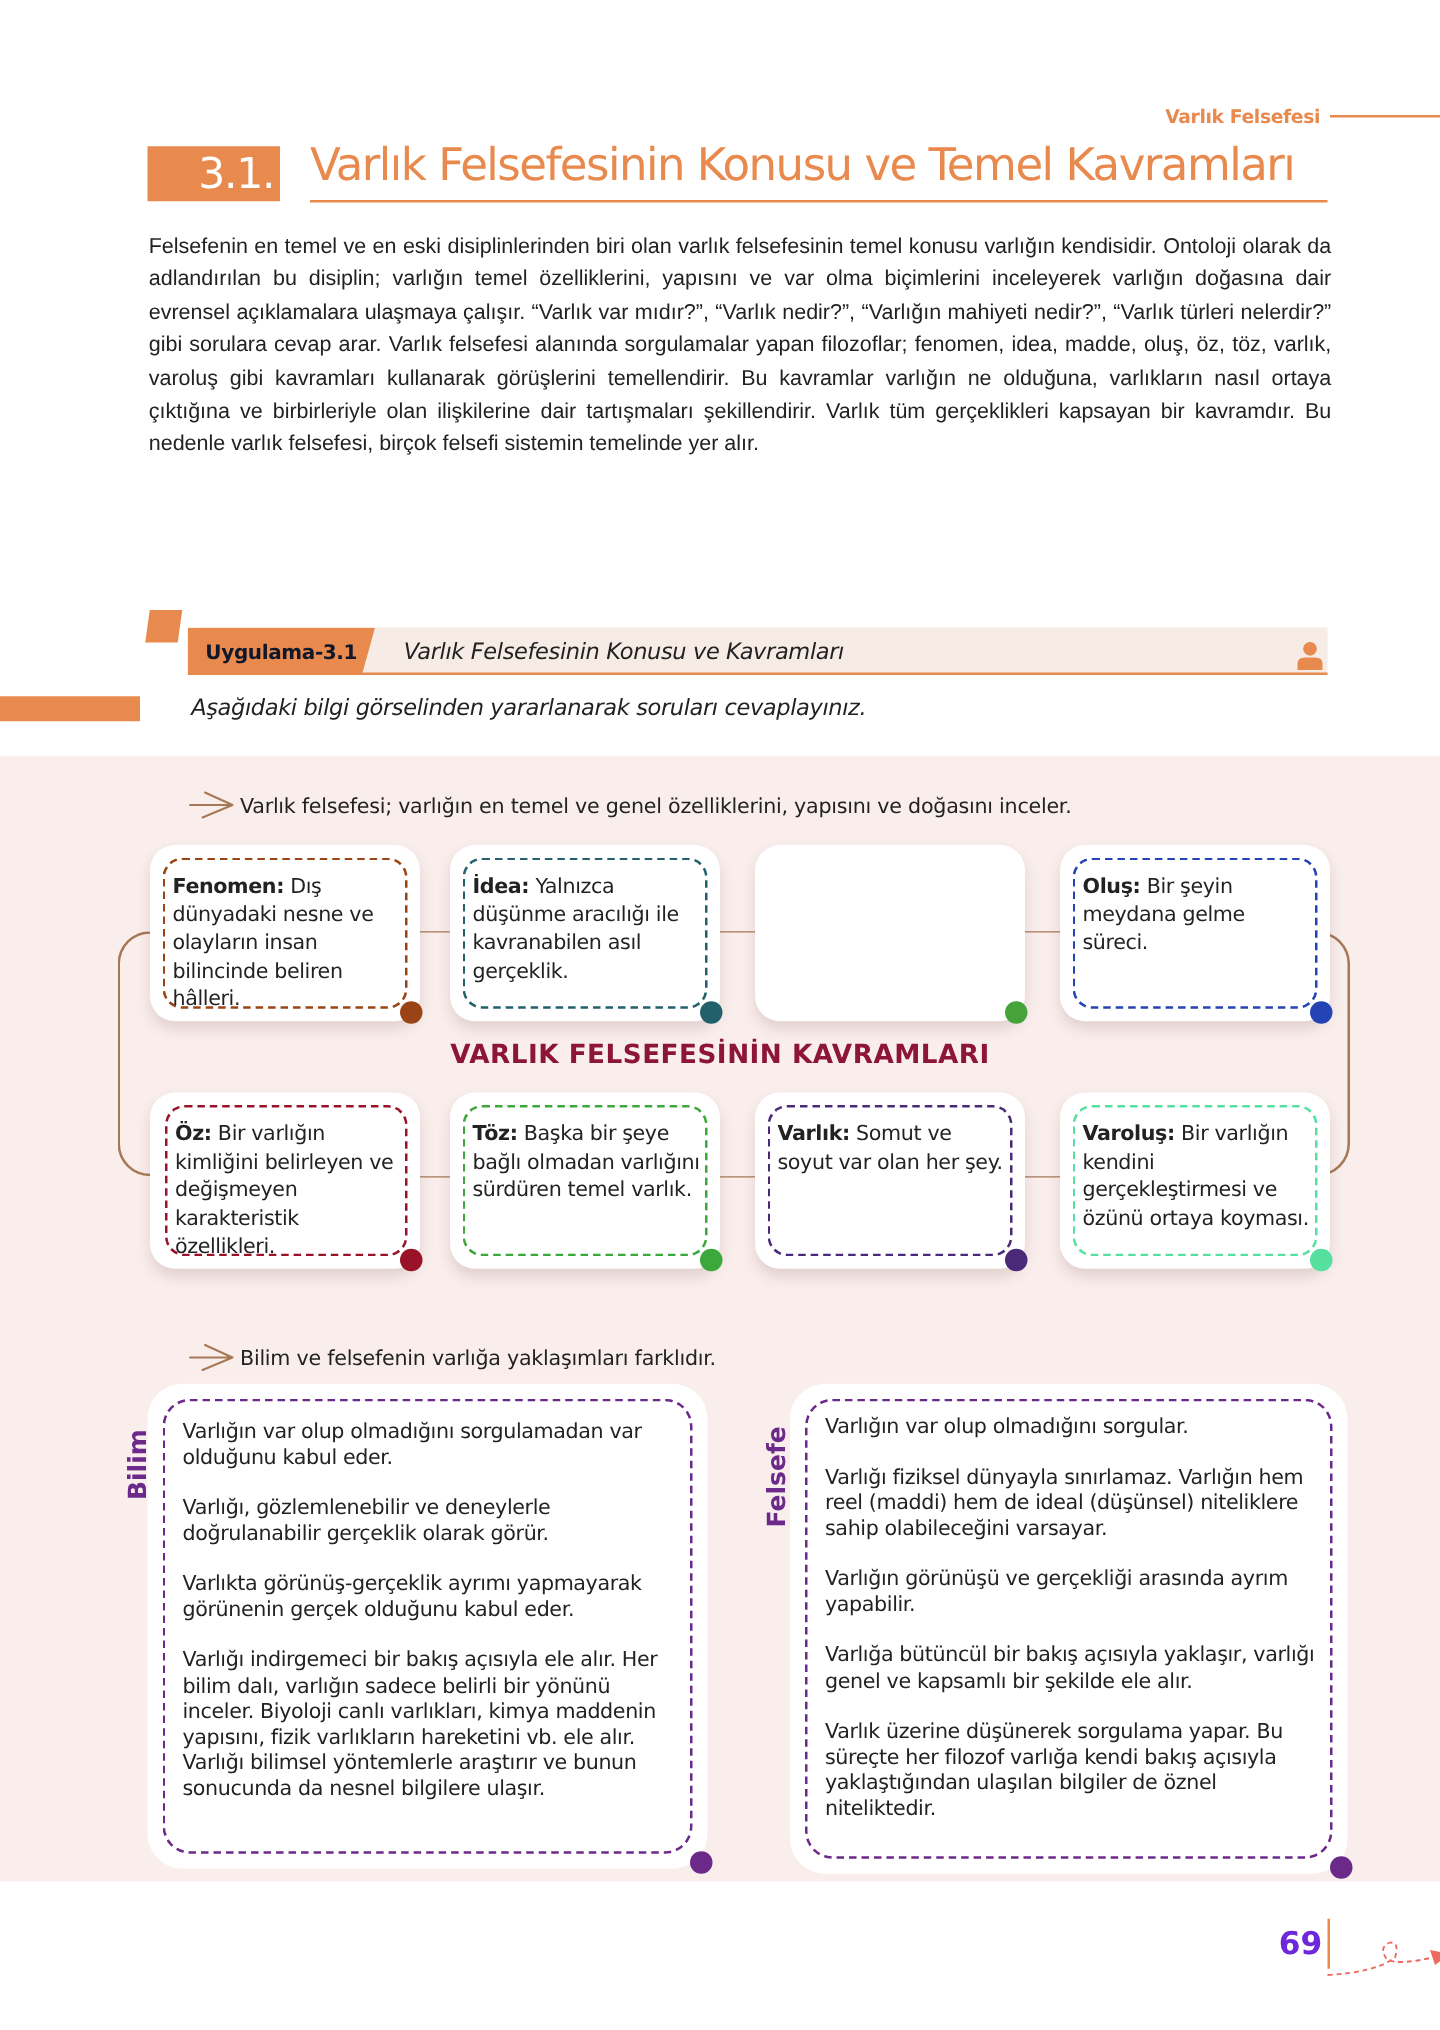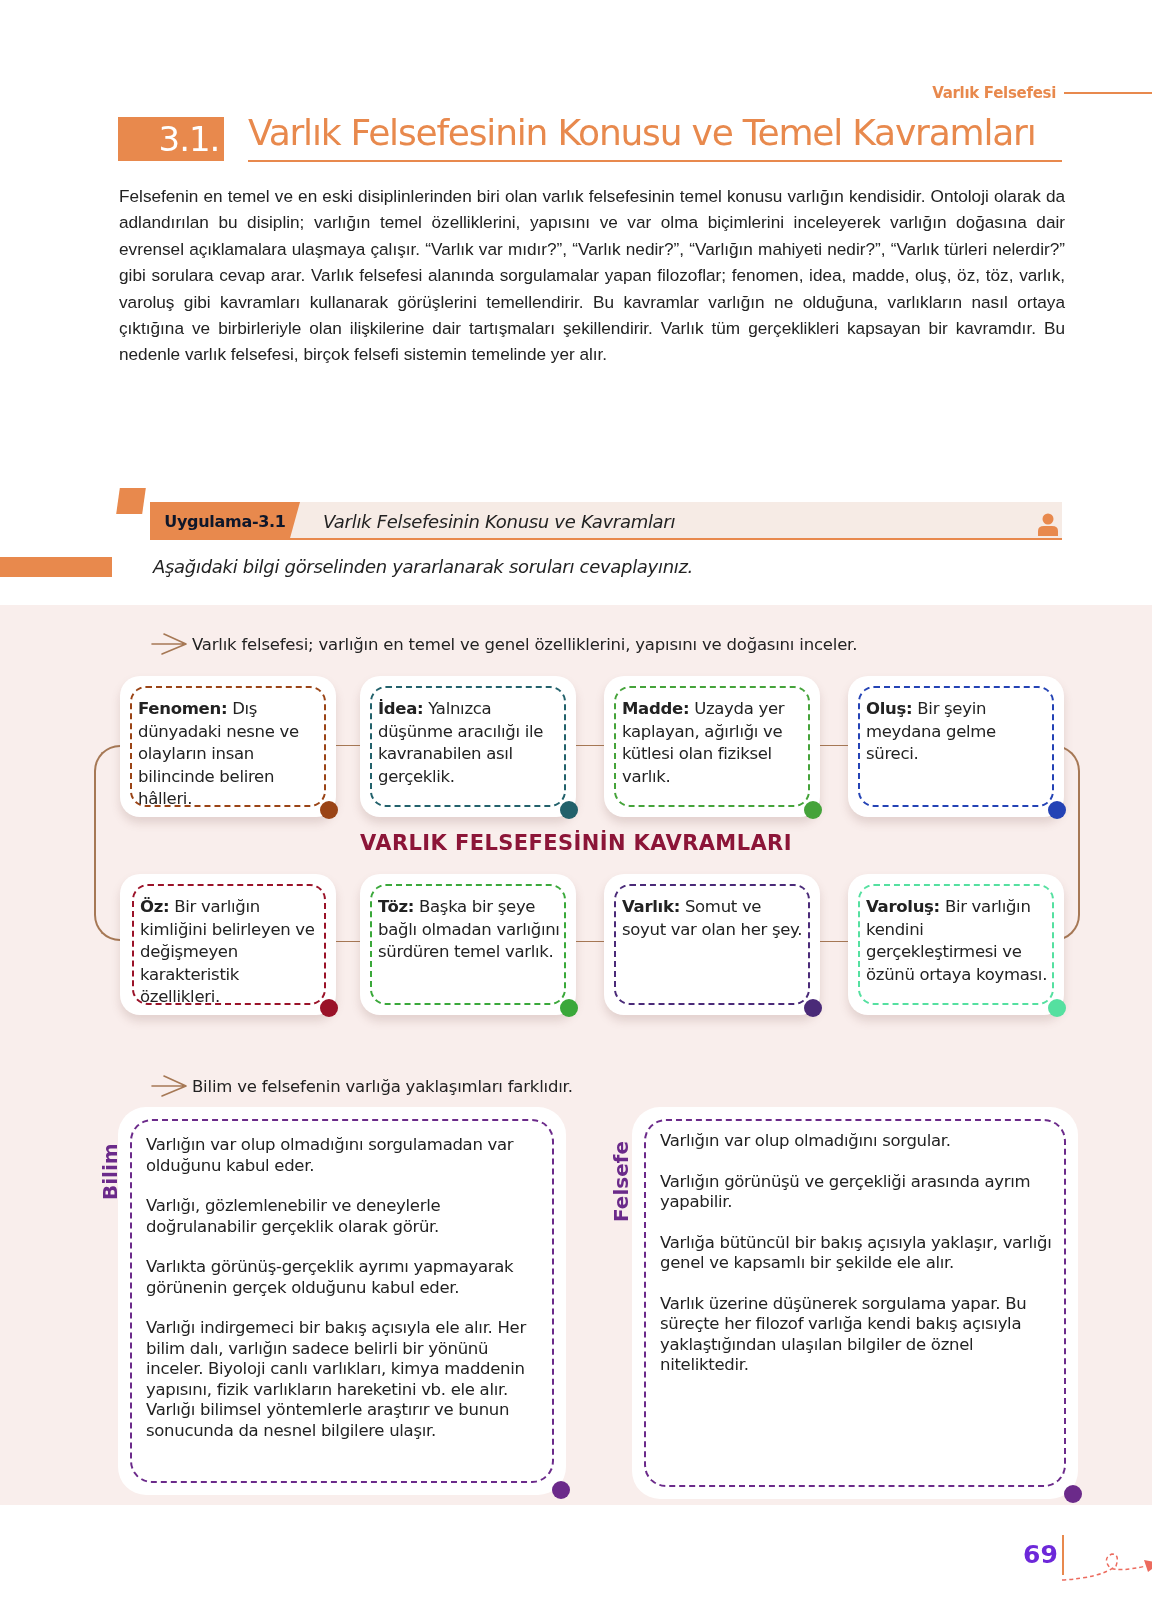--- a/index.html
+++ b/index.html
@@ -102,24 +102,20 @@
   <span class="dot" style="background:#9a4416;"></span>
 </div>
 <div class="card" style="left:360px; top:676px;">
   <div class="inner" style="border-color:#22616b;">
     <b>İdea</b><b>:</b>
     <span>Yalnızca düşünme aracılığı ile kavranabilen asıl gerçeklik.</span>
   </div>
   <span class="dot" style="background:#22616b;"></span>
 </div>
 <div class="card" style="left:604px; top:676px;">
-  <div class="inner" style="border-color:#45a33a;">
-    <b>Madde</b><b>:</b>
-    <span>Uzayda yer kaplayan, ağırlığı ve kütlesi olan fiziksel varlık.</span>
-  </div>
   <span class="dot" style="background:#45a33a;"></span>
 </div>
 <div class="card" style="left:848px; top:676px;">
   <div class="inner" style="border-color:#2443b5;">
     <b>Oluş</b><b>:</b>
     <span>Bir şeyin meydana gelme süreci.</span>
   </div>
   <span class="dot" style="background:#2443b5;"></span>
 </div>
 
@@ -169,20 +165,21 @@
     <p>Varlıkta görünüş-gerçeklik ayrımı yapmayarak görünenin gerçek olduğunu kabul eder.</p>
     <p>Varlığı indirgemeci bir bakış açısıyla ele alır. Her bilim dalı, varlığın sadece belirli bir yönünü inceler. Biyoloji canlı varlıkları, kimya maddenin yapısını, fizik varlıkların hareketini vb. ele alır. Varlığı bilimsel yöntemlerle araştırır ve bunun sonucunda da nesnel bilgilere ulaşır.</p>
   </div>
   <span class="dot"></span>
 </div>
 
 <div class="side-label" style="left:609px; top:1222px;">Felsefe</div>
 <div class="bigcard" style="left:632px; top:1107px; width:446px; height:392px;">
   <div class="inner" style="padding-top:10px;">
     <p>Varlığın var olup olmadığını sorgular.</p>
+    <p>Varlığı fiziksel dünyayla sınırlamaz. Varlığın hem reel (maddi) hem de ideal (düşünsel) niteliklere sahip olabileceğini varsayar.</p>
     <p>Varlığın görünüşü ve gerçekliği arasında ayrım yapabilir.</p>
     <p>Varlığa bütüncül bir bakış açısıyla yaklaşır, varlığı genel ve kapsamlı bir şekilde ele alır.</p>
     <p>Varlık üzerine düşünerek sorgulama yapar. Bu süreçte her filozof varlığa kendi bakış açısıyla yaklaştığından ulaşılan bilgiler de öznel niteliktedir.</p>
   </div>
   <span class="dot"></span>
 </div>
 
 <div class="page-num">69</div>
 <div class="page-rule"></div>
 <svg class="page-deco" viewBox="0 0 110 40">

